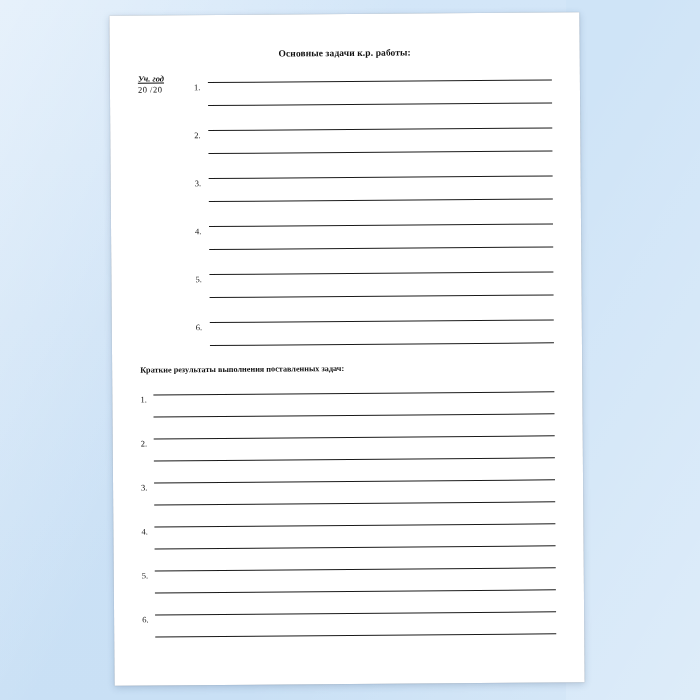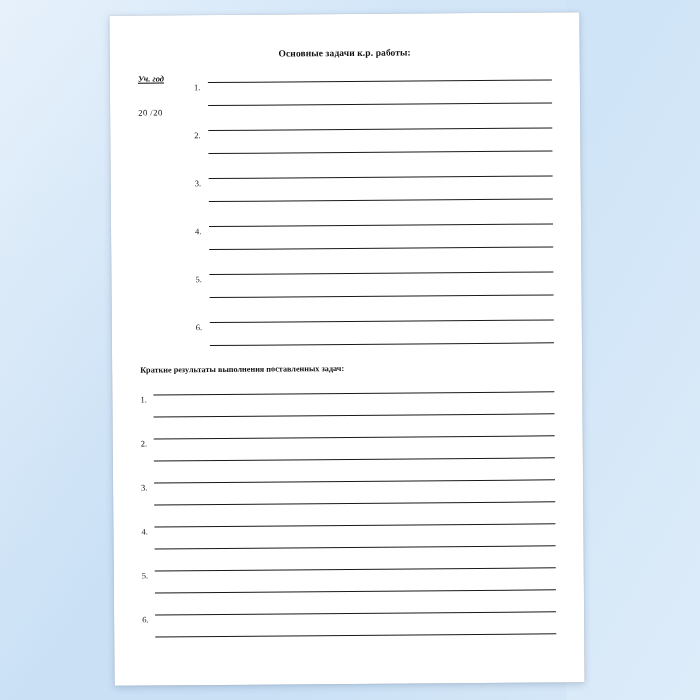--- a/index.html
+++ b/index.html
@@ -68,21 +68,20 @@
     color: #0d0d0d;
     line-height: 1.35;
   }
   .year-label {
     font-style: italic;
     font-weight: bold;
     text-decoration: underline;
   }
   .year-value {
     letter-spacing: 0.5px;
-    margin-top: 23px;
   }
 
   
   .list {
     position: absolute;
     left: 84px;
     right: 28px;
     top: 60px;
   }
   .item {

